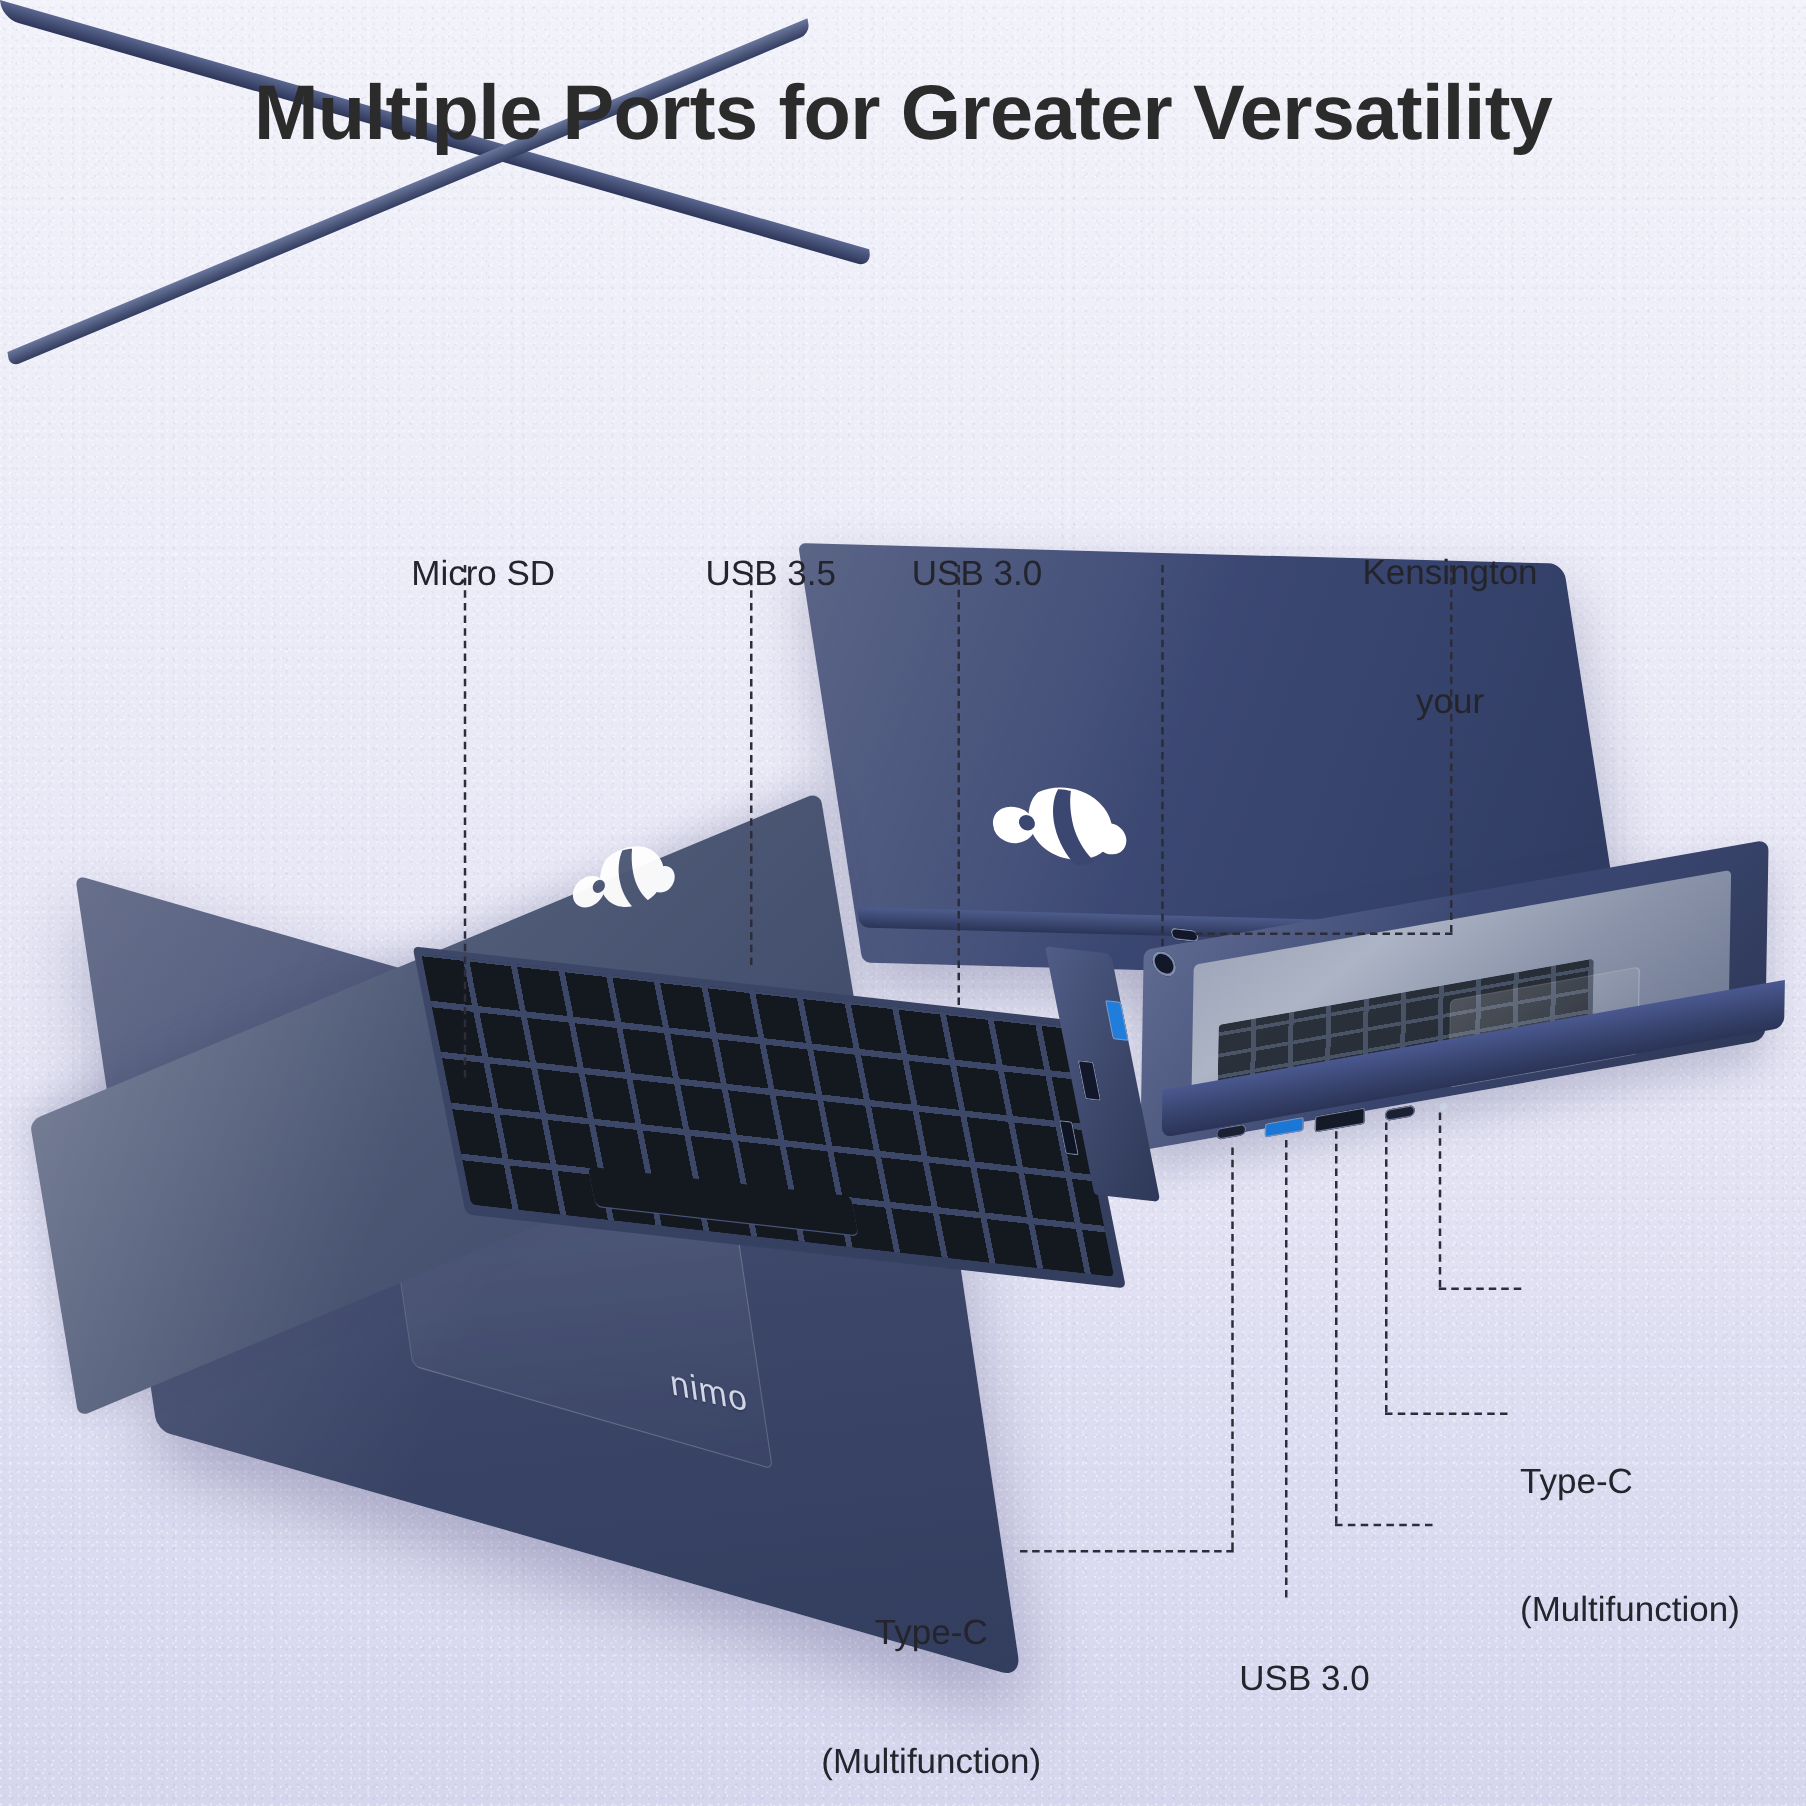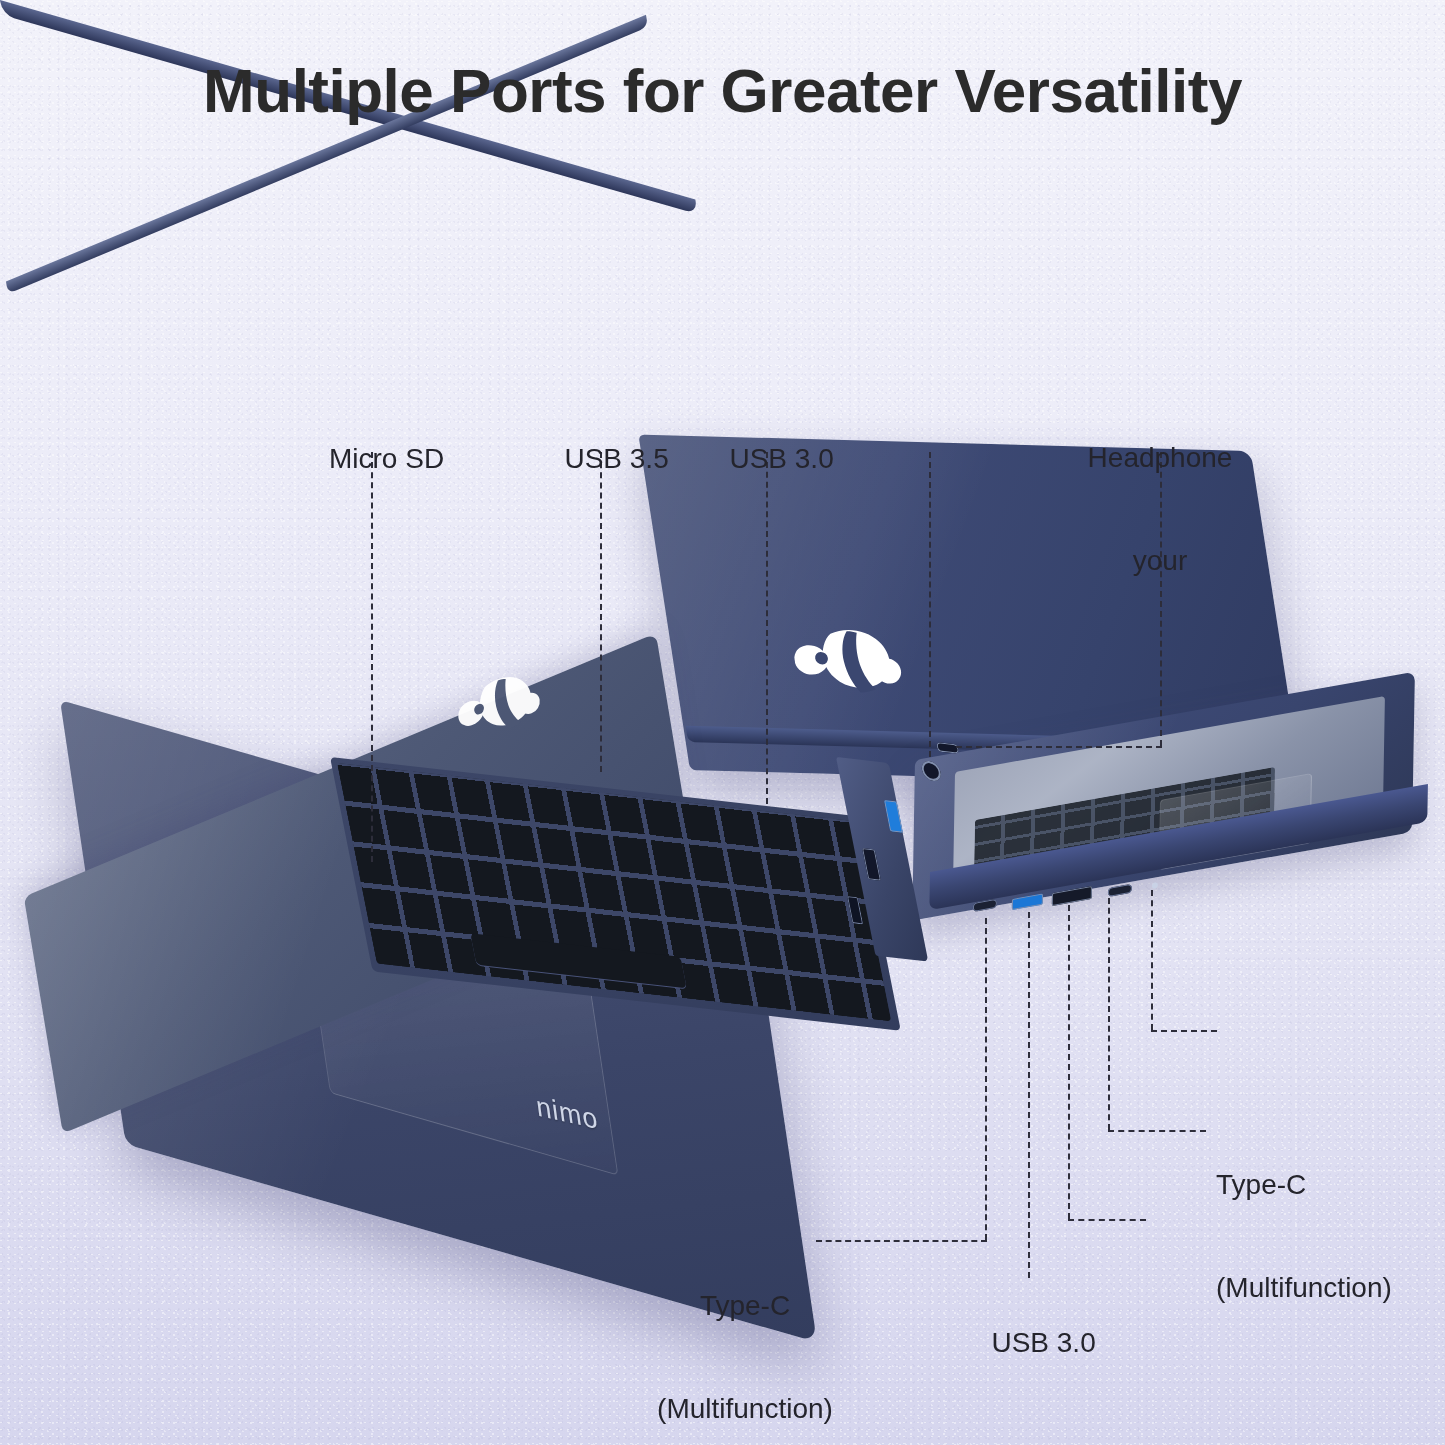--- a/index.html
+++ b/index.html
@@ -403,21 +403,21 @@
   <div class="label ctr" style="left:601px; top:408px;">
     <span>USB 3.5</span>
   </div>
 
   <div class="label ctr" style="left:766px; top:408px;">
     <span>USB 3.0</span>
   </div>
 
 
   <div class="label ctr" style="left:1160px; top:373px;">
-    <div>Headphone</div>
+    <div>Kensington</div>
     <div>your</div>
   </div>
 
 
   <div class="label lft" style="left:1216px; top:1100px;">
     <div>Type-C</div>
     <div>(Multifunction)</div>
   </div>
 
 

